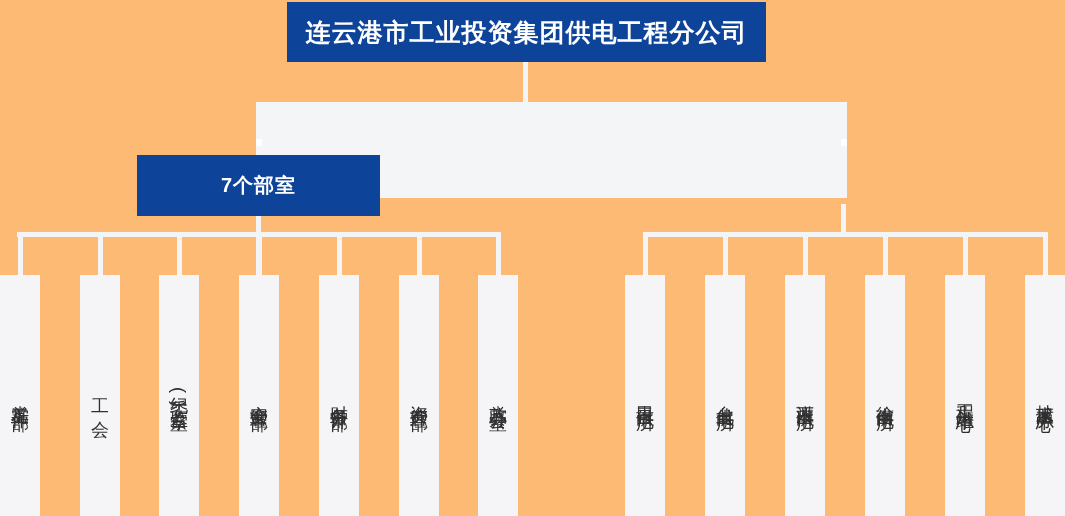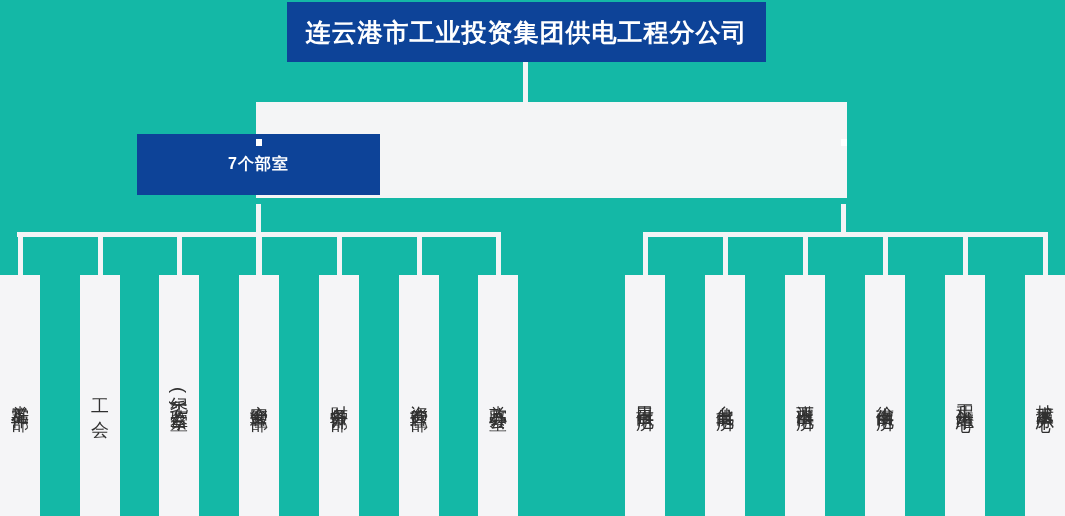--- a/index.html
+++ b/index.html
@@ -8,34 +8,34 @@
     --band-gray:#f4f5f6;
     --column-gray:#f5f5f7;
     --text-dark:#303030;
     --node-text:#ffffff;
   }
   *{margin:0;padding:0;box-sizing:border-box;}
   html,body{background:#ffffff;}
   .chart{
     position:relative;
     width:1065px;height:516px;
-    background:#14b8a6;
+    background:#fdba74;
     overflow:hidden;
     font-family:"Liberation Sans","DejaVu Sans",sans-serif;
   }
   .blue-node{
     position:absolute;
     background:var(--node-blue);
     color:var(--node-text);
     display:flex;align-items:center;justify-content:center;
     font-weight:bold;
     z-index:2;
   }
   .root-node{left:287px;top:2px;width:479px;height:60px;font-size:25px;letter-spacing:1px;}
-  .group-node-left{left:137px;top:134px;width:243px;height:61px;font-size:16px;letter-spacing:1px;}
+  .group-node-left{left:137px;top:155px;width:243px;height:61px;font-size:20px;letter-spacing:1px;}
   .group-node-right{left:723px;top:143px;width:242px;height:61px;font-size:20px;letter-spacing:1px;}
   .band{position:absolute;left:256px;top:102px;width:591px;height:96px;background:var(--band-gray);z-index:0;}
   .vstub{position:absolute;width:5px;background:var(--connector-gray);z-index:1;}
   .stub-root{left:523px;top:62px;height:40px;}
   .stub-left-group{left:256px;top:204px;height:71px;}
   .stub-right-group{left:841px;top:204px;height:33px;}
   .rail{position:absolute;top:232px;height:5px;background:var(--connector-gray);z-index:1;}
   .rail-left{left:17px;width:484px;}
   .rail-right{left:643px;width:405px;}
   .colstub{position:absolute;top:237px;width:5px;height:38px;background:var(--connector-gray);z-index:1;}

